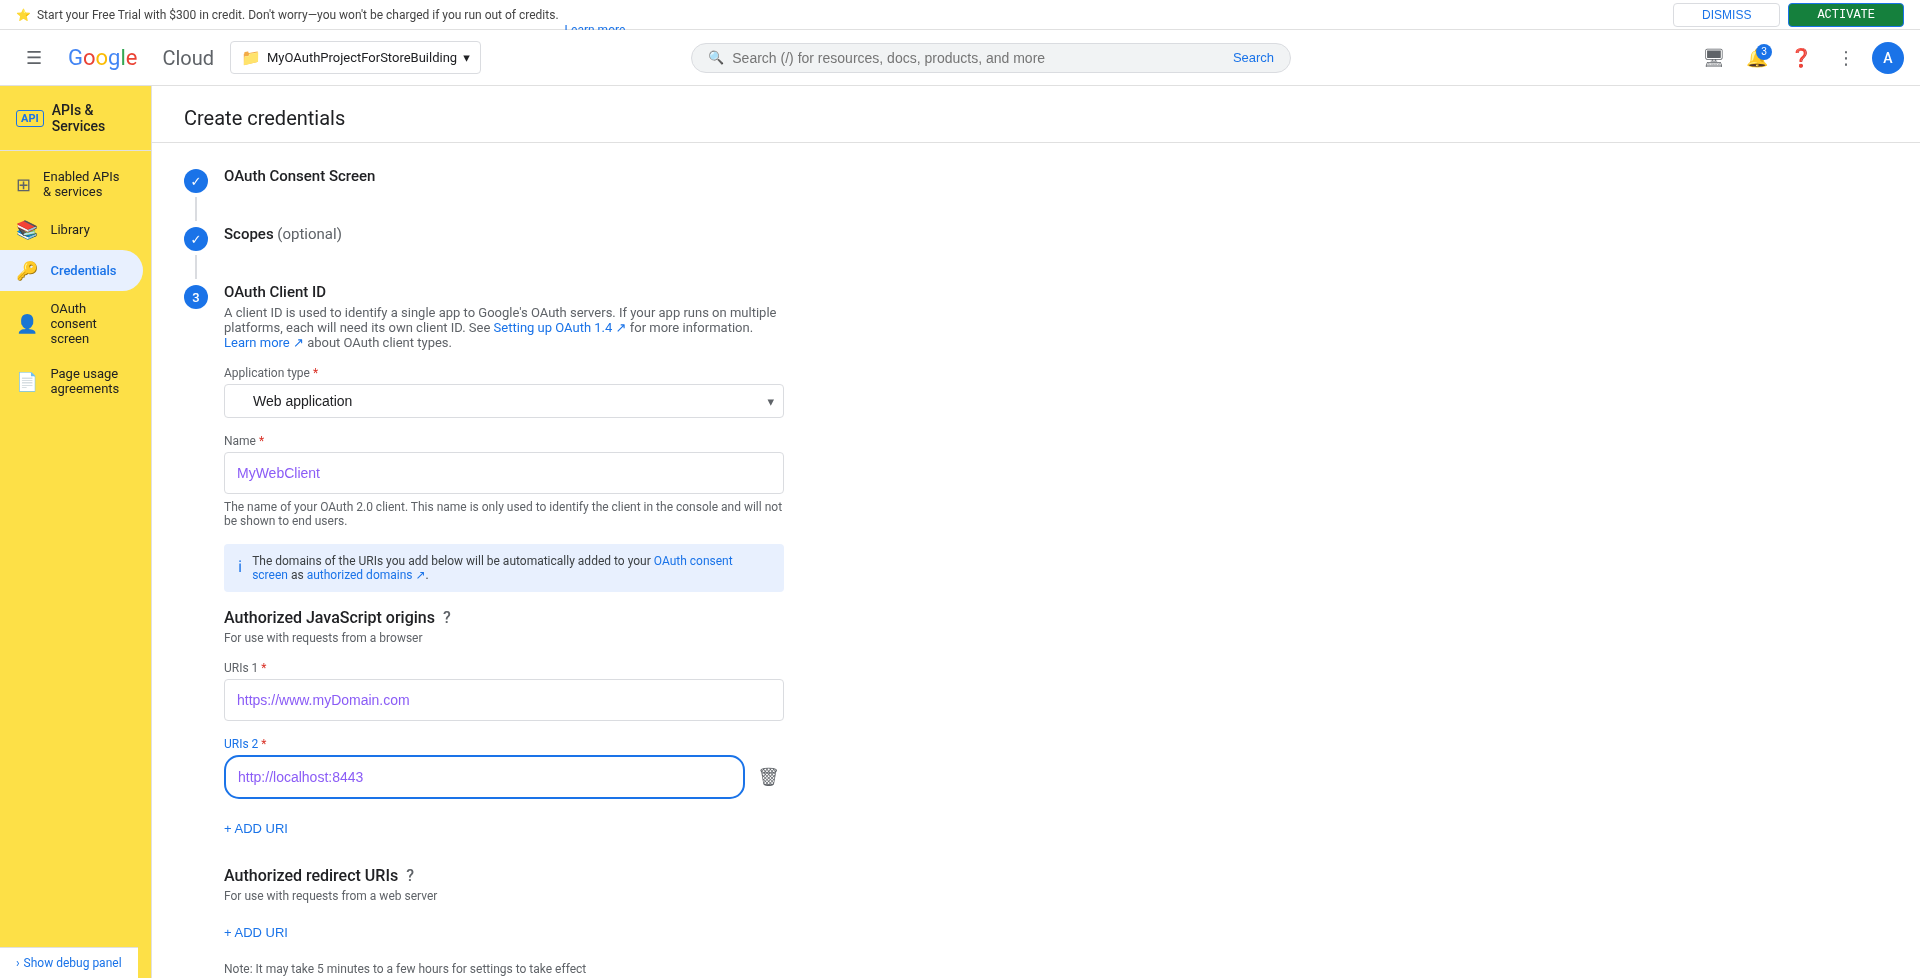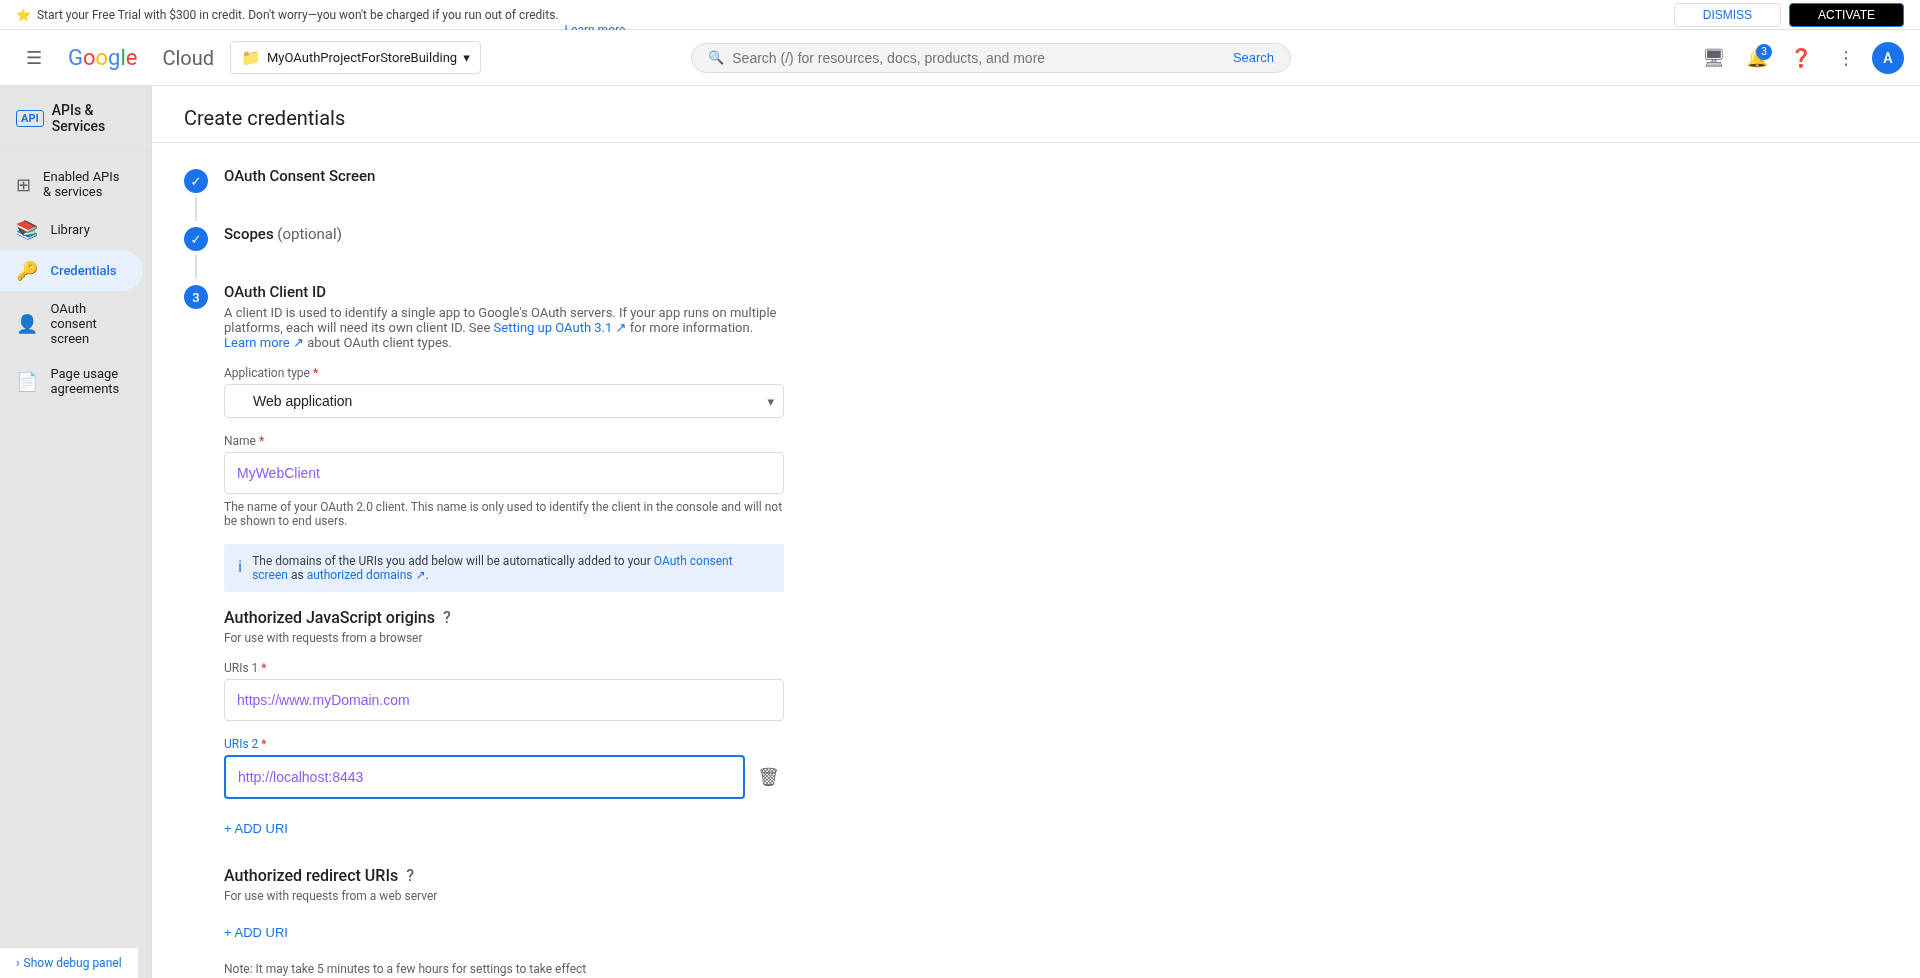--- a/index.html
+++ b/index.html
@@ -23,23 +23,24 @@
       padding: 4px 28px;
       border-radius: 4px;
       font-size: 12px;
       font-weight: 500;
       cursor: pointer;
       border: 1px solid #dadce0;
       background: #fff;
       color: #1a73e8;
     }
     .banner-btn.activate {
-      background: #000000;
+      background: #15803d;
       color: #fff;
       border-color: #1a73e8;
+      font-family: Liberation Mono, monospace;
     }
 
     
     .header {
       height: 56px;
       background: #fff;
       border-bottom: 1px solid #e0e0e0;
       display: flex;
       align-items: center;
       padding: 0 16px;
@@ -136,21 +137,21 @@
     
     .app-layout {
       display: flex;
       height: calc(100vh - 86px);
     }
 
     
     .sidebar {
       width: 152px;
       border-right: 1px solid #e0e0e0;
-      background: #e5e5e5;
+      background: #fde047;
       display: flex;
       flex-direction: column;
       overflow-y: auto;
     }
     .sidebar-item {
       display: flex;
       align-items: center;
       gap: 12px;
       padding: 10px 16px;
       cursor: pointer;
@@ -500,21 +501,21 @@
         </div>
       </div>
       <div class="step-connector"></div>
 
       <div class="step-row">
         <div class="step-indicator active">3</div>
         <div style="flex:1;max-width:560px;">
           <div class="step-title">OAuth Client ID</div>
           <p style="font-size:13px;color:#5f6368;margin-bottom:16px;margin-top:4px;">
             <span>A client ID is used to identify a single app to Google's OAuth servers. If your app runs on multiple platforms, each will need its own client ID. See</span>
-            <a href="#" style="color:#1a73e8;text-decoration:none;">Setting up OAuth 3.1 ↗</a>
+            <a href="#" style="color:#1a73e8;text-decoration:none;">Setting up OAuth 1.4 ↗</a>
             <span> for more information. </span>
             <a href="#" style="color:#1a73e8;text-decoration:none;">Learn more ↗</a>
             <span> about OAuth client types.</span>
           </p>
 
           <div class="form-group">
             <div class="form-label">
               <span>Application type</span> <span class="required">*</span>
             </div>
             <div class="select-wrapper">
@@ -557,21 +558,21 @@
             <div class="form-group">
               <div class="uri-label">URIs 1 <span style="color:#d93025;">*</span></div>
               <div class="uri-row">
                 <input type="text" class="form-input" value="https://www.myDomain.com" style="flex: 1 1 0%;">
               </div>
             </div>
 
             <div class="form-group">
               <div class="uri-label" style="color:#1a73e8;">URIs 2 <span style="color:#d93025;">*</span></div>
               <div class="uri-row">
-                <input type="text" class="form-input active-input" value="http://localhost:8443" style="flex: 1 1 0%;">
+                <input type="text" class="form-input active-input" value="http://localhost:8443" style="flex: 1 1 0%; border-radius: 15px;">
                 <button class="delete-btn">
                   <span>🗑</span>
                 </button>
               </div>
             </div>
 
             <button class="add-uri-btn">+ ADD URI</button>
           </div>
 
           <div style="margin-bottom:16px;">

